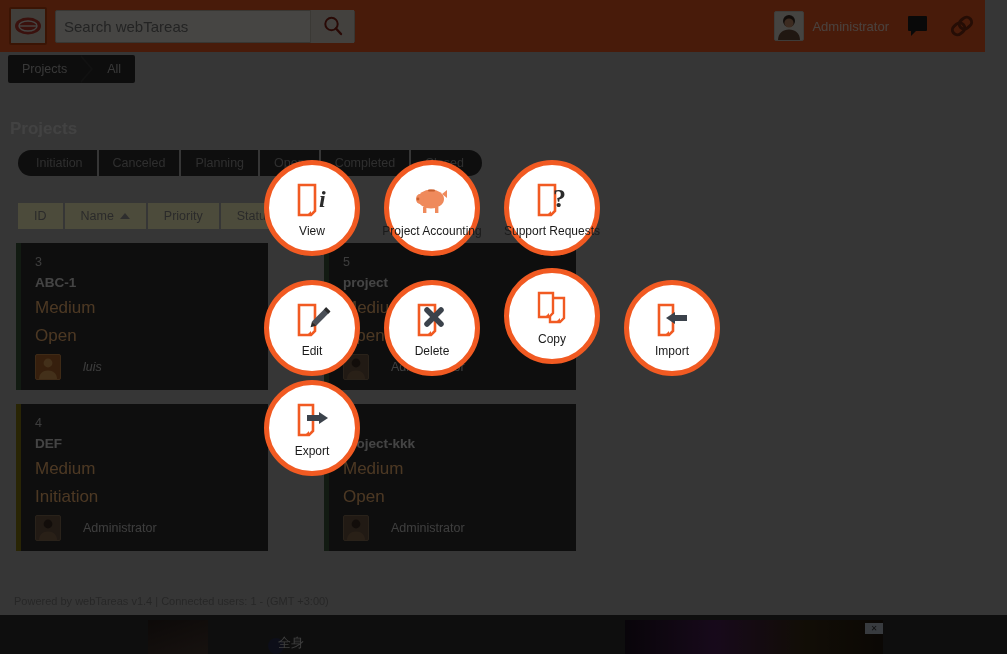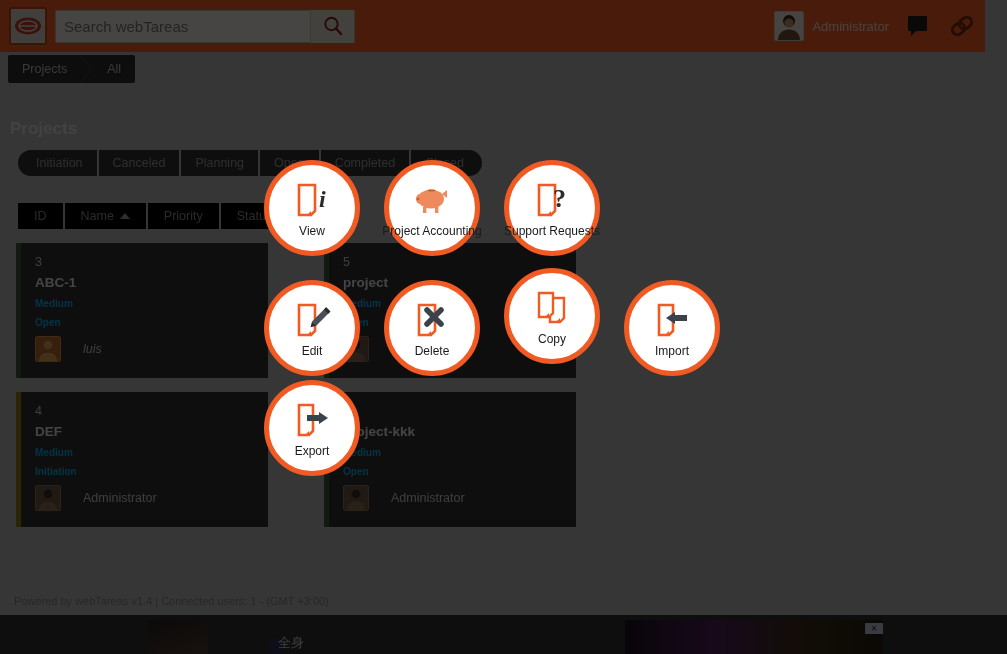--- a/index.html
+++ b/index.html
@@ -106,21 +106,21 @@
   }
   .tab:first-child { border-top-left-radius: 13px; border-bottom-left-radius: 13px; padding-left: 18px; }
   .tab:last-child { border-top-right-radius: 13px; border-bottom-right-radius: 13px; padding-right: 18px; }
 
   .col-headers {
     position: absolute; left: 18px; top: 203px;
     display: flex; gap: 2px;
   }
   .col-head {
     height: 26px; padding: 0 16px;
-    background: #000000; color: #8d8d8d; font-size: 12.5px;
+    background: #fef9c3; color: #8d8d8d; font-size: 12.5px;
     display: flex; align-items: center; gap: 6px; cursor: pointer;
   }
   .sort-arrow {
     width: 0; height: 0;
     border-left: 5px solid transparent; border-right: 5px solid transparent;
     border-bottom: 6px solid #9a9a9a;
   }
 
   
   .cards { position: absolute; left: 16px; top: 243px; width: 600px; }
@@ -128,21 +128,21 @@
   .card {
     width: 252px; min-height: 135px;
     background: #2f2f2f;
     border-left: 5px solid #3c5a3c;
     padding: 12px 14px 10px 14px;
     position: relative;
   }
   .card.status-initiation { border-left-color: #8a7a10; }
   .card-id { font-size: 12.5px; color: #c9c9c9; margin-bottom: 6px; }
   .card-name { font-size: 13.5px; font-weight: bold; color: #e2e2e2; margin-bottom: 8px; }
-  .card-priority, .card-status { font-size: 10px; color: #0ea5e9; margin-bottom: 8px; font-weight: bold; }
+  .card-priority, .card-status { font-size: 17px; color: #fdba74; margin-bottom: 8px; }
   .card-owner { display: flex; align-items: center; gap: 22px; margin-top: 4px; }
   .owner-avatar {
     width: 26px; height: 26px; border-radius: 2px;
     background: #6d5642; border: 1px solid #8a7056;
     display: flex; align-items: flex-end; justify-content: center; overflow: hidden;
   }
   .owner-avatar.orange { background: #b4682c; border-color: #cf8b4a; }
   .owner-name { font-size: 12.5px; color: #cdcdcd; }
   .owner-name.italic { font-style: italic; }
 

